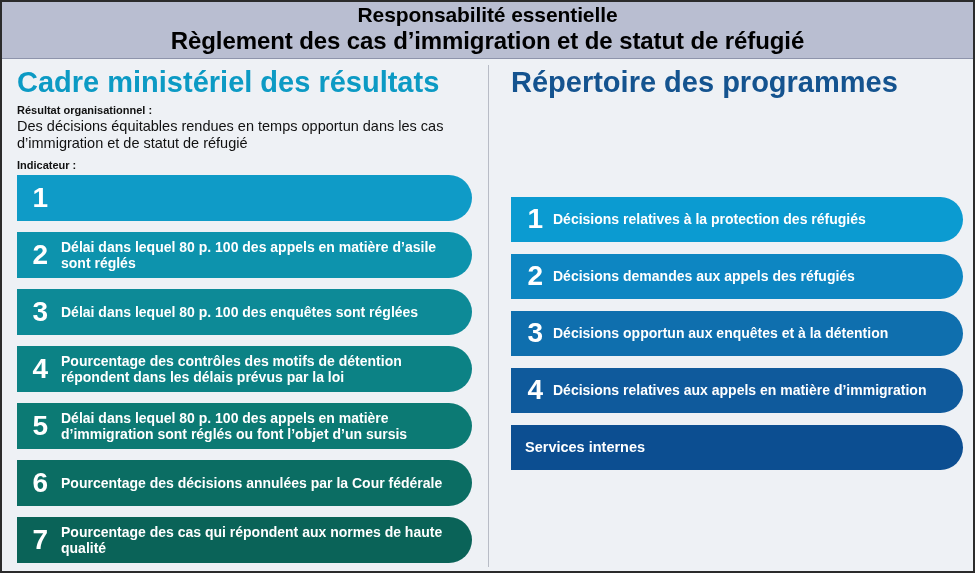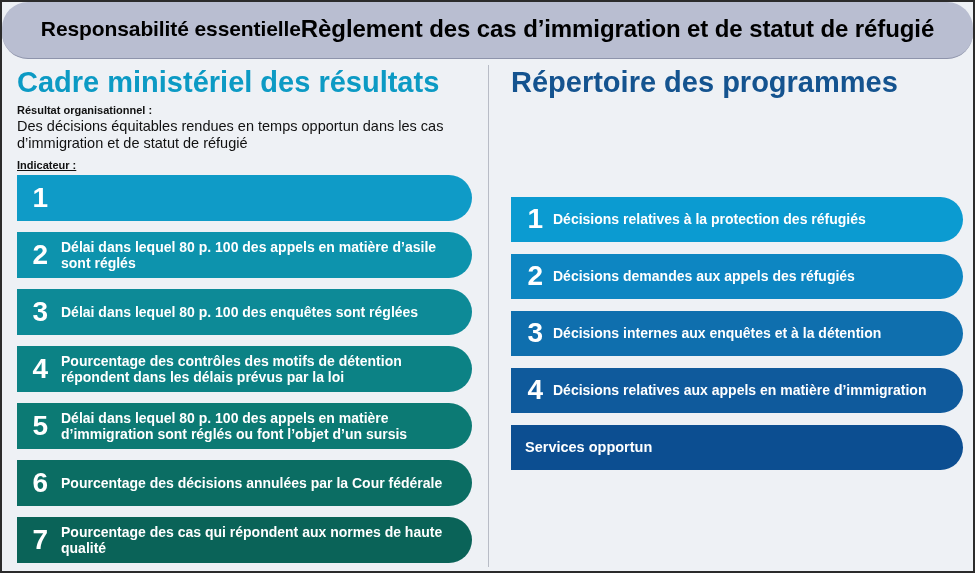--- a/index.html
+++ b/index.html
@@ -22,25 +22,24 @@
   }
 
   
   .header-band {
     box-sizing: border-box;
     width: 100%;
     height: 57px;
     background: #b9bed1;
     border-bottom: 1px solid #8e94ab;
     display: flex;
-    flex-direction: row;
+    flex-direction: column;
     align-items: center;
     justify-content: center;
     padding: 2px 0 4px;
-    border-radius: 26px;
   }
   .header-title-main {
     font-size: 21px;
     font-weight: bold;
     color: #000000;
     line-height: 1.14;
     letter-spacing: -0.1px;
     white-space: nowrap;
   }
   .header-title-sub {
@@ -97,21 +96,20 @@
   .meta-text {
     font-size: 14.5px;
     color: #111111;
     margin: 0 0 0 15px;
     line-height: 1.18;
     max-width: 450px;
   }
   .meta-label.indicator {
     margin-top: 7px;
     margin-bottom: 3px;
-    text-decoration: underline;
   }
 
   
   .pill-list {
     margin: 0;
     padding: 0;
     list-style: none;
   }
   .pill {
     position: relative;
@@ -222,26 +220,26 @@
           <li class="pill" style="background: rgb(11, 155, 209);">
             <span class="pill-num">1</span>
             <span class="pill-text">Décisions relatives à la protection des réfugiés</span>
           </li>
           <li class="pill" style="background: rgb(13, 134, 194);">
             <span class="pill-num">2</span>
             <span class="pill-text">Décisions demandes aux appels des réfugiés</span>
           </li>
           <li class="pill" style="background: rgb(15, 111, 174);">
             <span class="pill-num">3</span>
-            <span class="pill-text">Décisions internes aux enquêtes et à la détention</span>
+            <span class="pill-text">Décisions opportun aux enquêtes et à la détention</span>
           </li>
           <li class="pill" style="background: rgb(15, 90, 156);">
             <span class="pill-num">4</span>
             <span class="pill-text">Décisions relatives aux appels en matière d’immigration</span>
           </li>
           <li class="pill no-num" style="background: rgb(12, 78, 145);">
-            <span class="pill-text">Services opportun</span>
+            <span class="pill-text">Services internes</span>
           </li>
         </ul>
     </div>
 
   </div>
 </div>
 
 </body></html>

